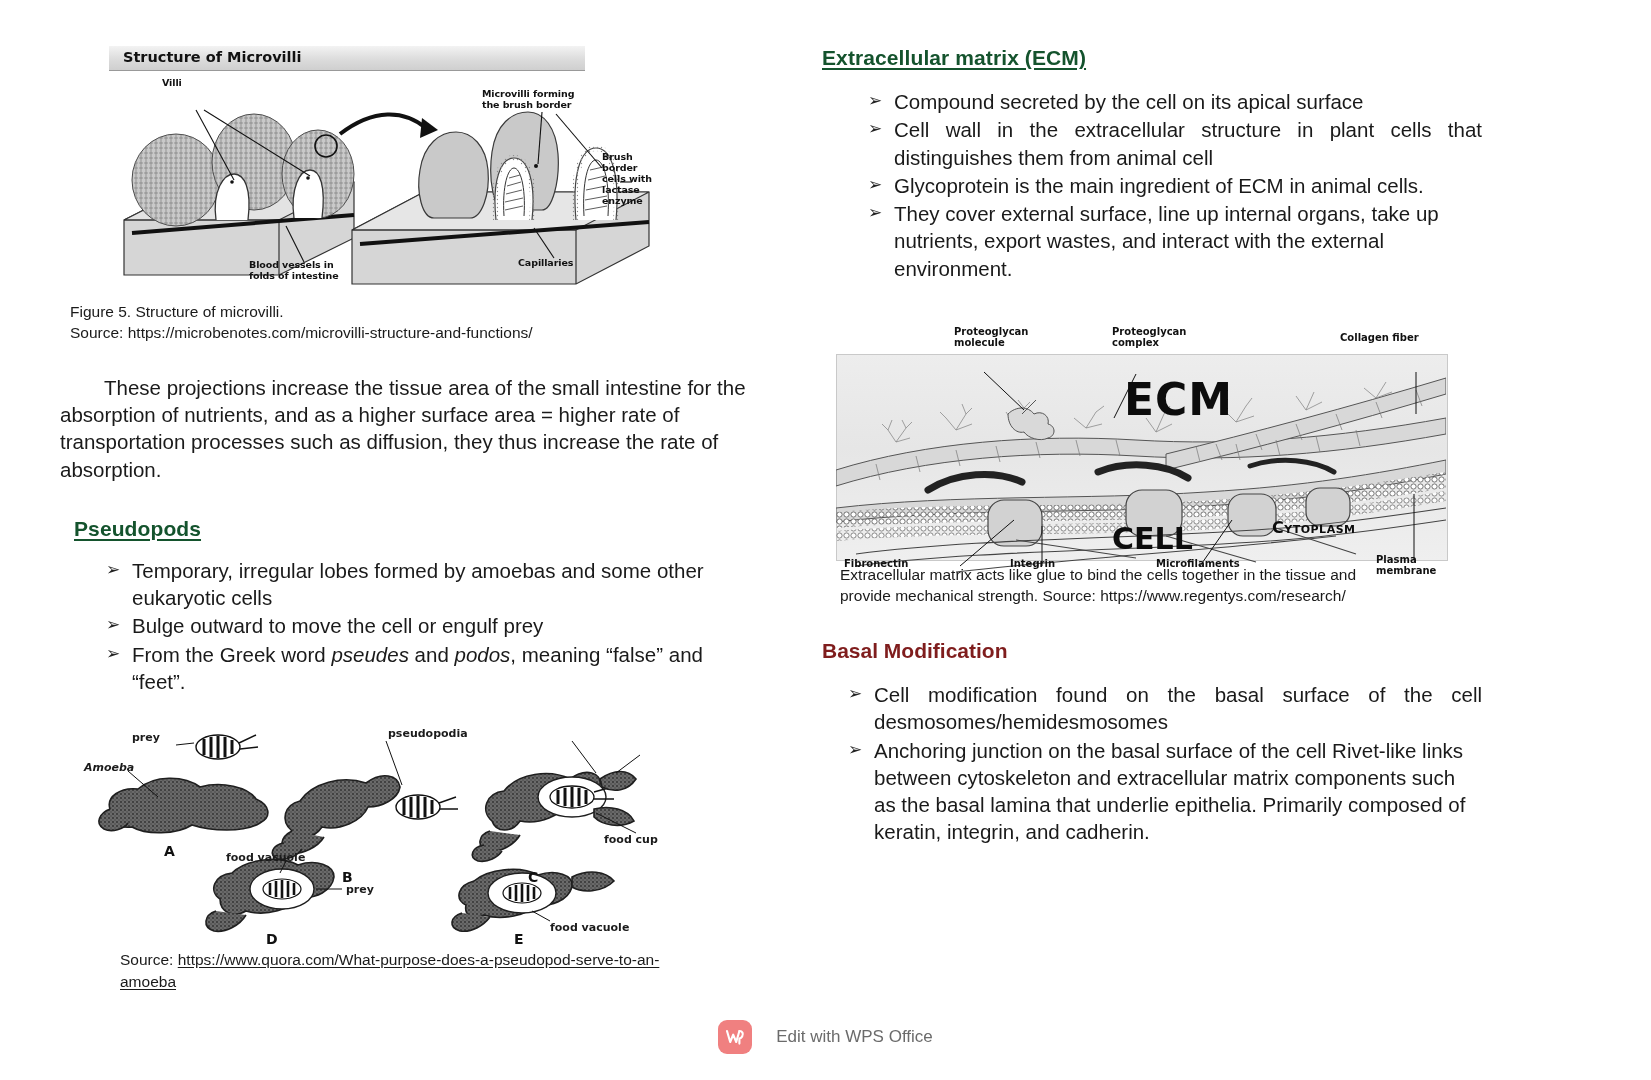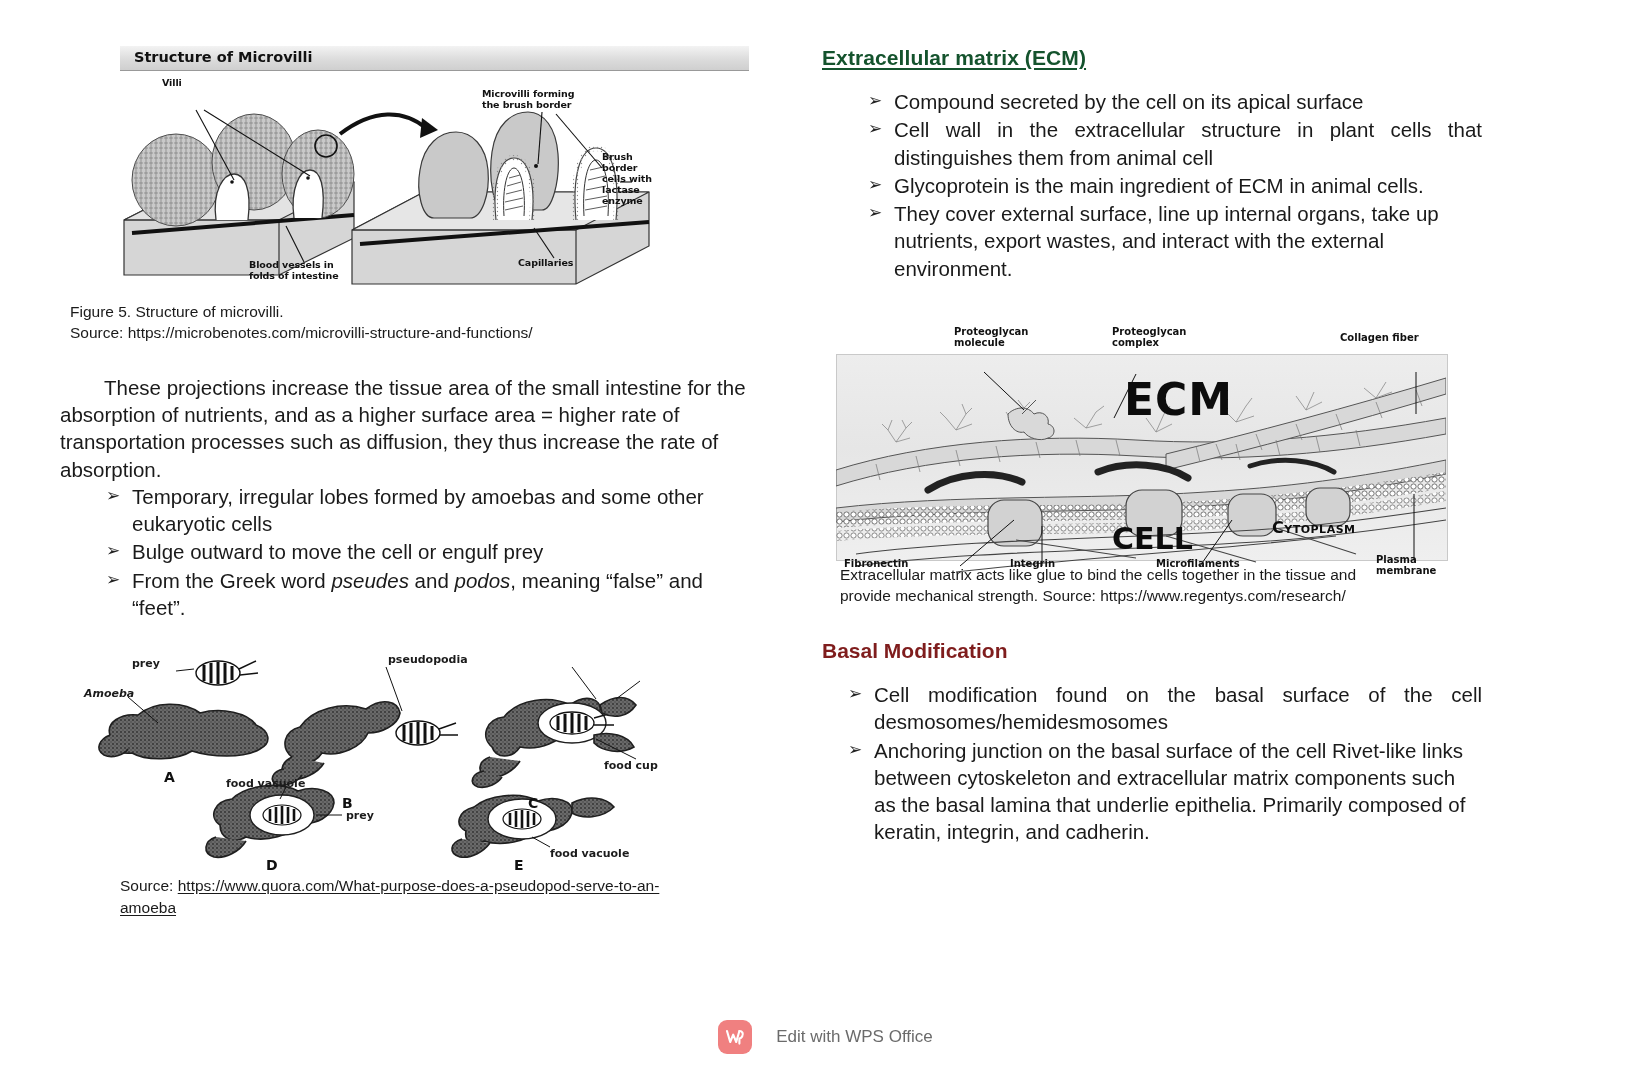--- a/index.html
+++ b/index.html
@@ -101,22 +101,22 @@
   
   .fig-microvilli {
     position: relative;
     width: 570px;
     height: 240px;
     margin-left: 44px;
     background: #fff;
   }
   .mv-titlebar {
     position: absolute;
-    left: 16px; top: 0;
-    width: 629px; height: 24px;
+    left: 5px; top: 0;
+    width: 476px; height: 24px;
     background: linear-gradient(to bottom, #f3f3f3 0%, #dcdcdc 55%, #cfcfcf 100%);
     border-bottom: 1px solid #999;
   }
   .mv-titlebar span {
     position: absolute;
     left: 14px; top: 3px;
     font-size: 14.5px;
     font-weight: bold;
     color: #111;
     font-family: "DejaVu Sans", sans-serif;
@@ -312,20 +312,21 @@
       </div>
     </div>
 
     <div class="cap" style="margin-top:16px; margin-left:10px;">
       <div>Figure 5. Structure of microvilli.</div>
       <div>Source: https://microbenotes.com/microvilli-structure-and-functions/</div>
     </div>
 
     <p class="body-text indent" style="margin-top:30px;">These projections increase the tissue area of the small intestine for the absorption of nutrients, and as a higher surface area = higher rate of transportation processes such as diffusion, they thus increase the rate of absorption.</p>
 
+    <h3 class="heading-underline" style="margin-top:34px; margin-left:14px;">Pseudopods</h3>
     <ul class="arrow-list">
       <li>Temporary, irregular lobes formed by amoebas and some other eukaryotic cells</li>
       <li>Bulge outward to move the cell or engulf prey</li>
       <li><span>From the Greek word </span><em class="ital">pseudes</em><span> and </span><em class="ital">podos</em><span>, meaning “false” and “feet”.</span></li>
     </ul>
 
     <div class="fig-amoeba" style="margin-top:18px;">
       <svg width="600" height="230" viewBox="0 0 600 230">
         <defs>
           <pattern id="grain" width="4" height="4" patternUnits="userSpaceOnUse">

